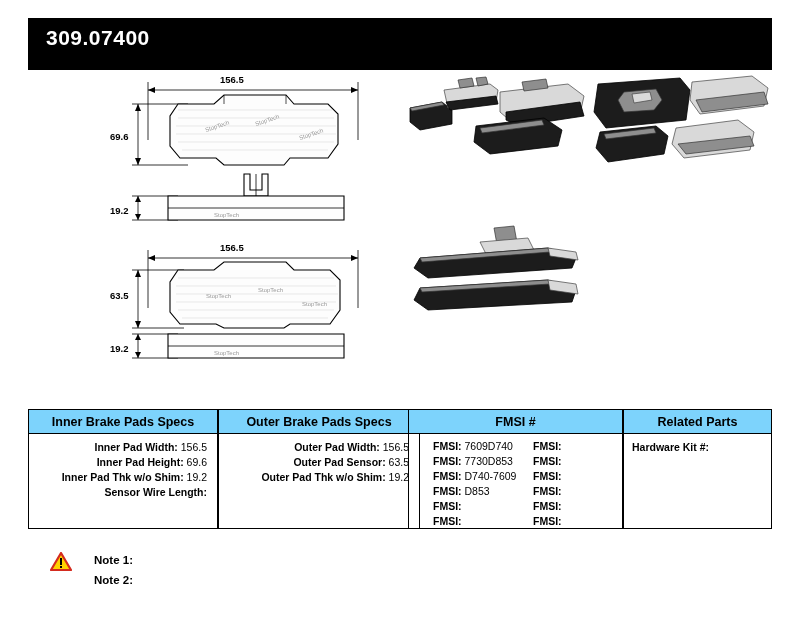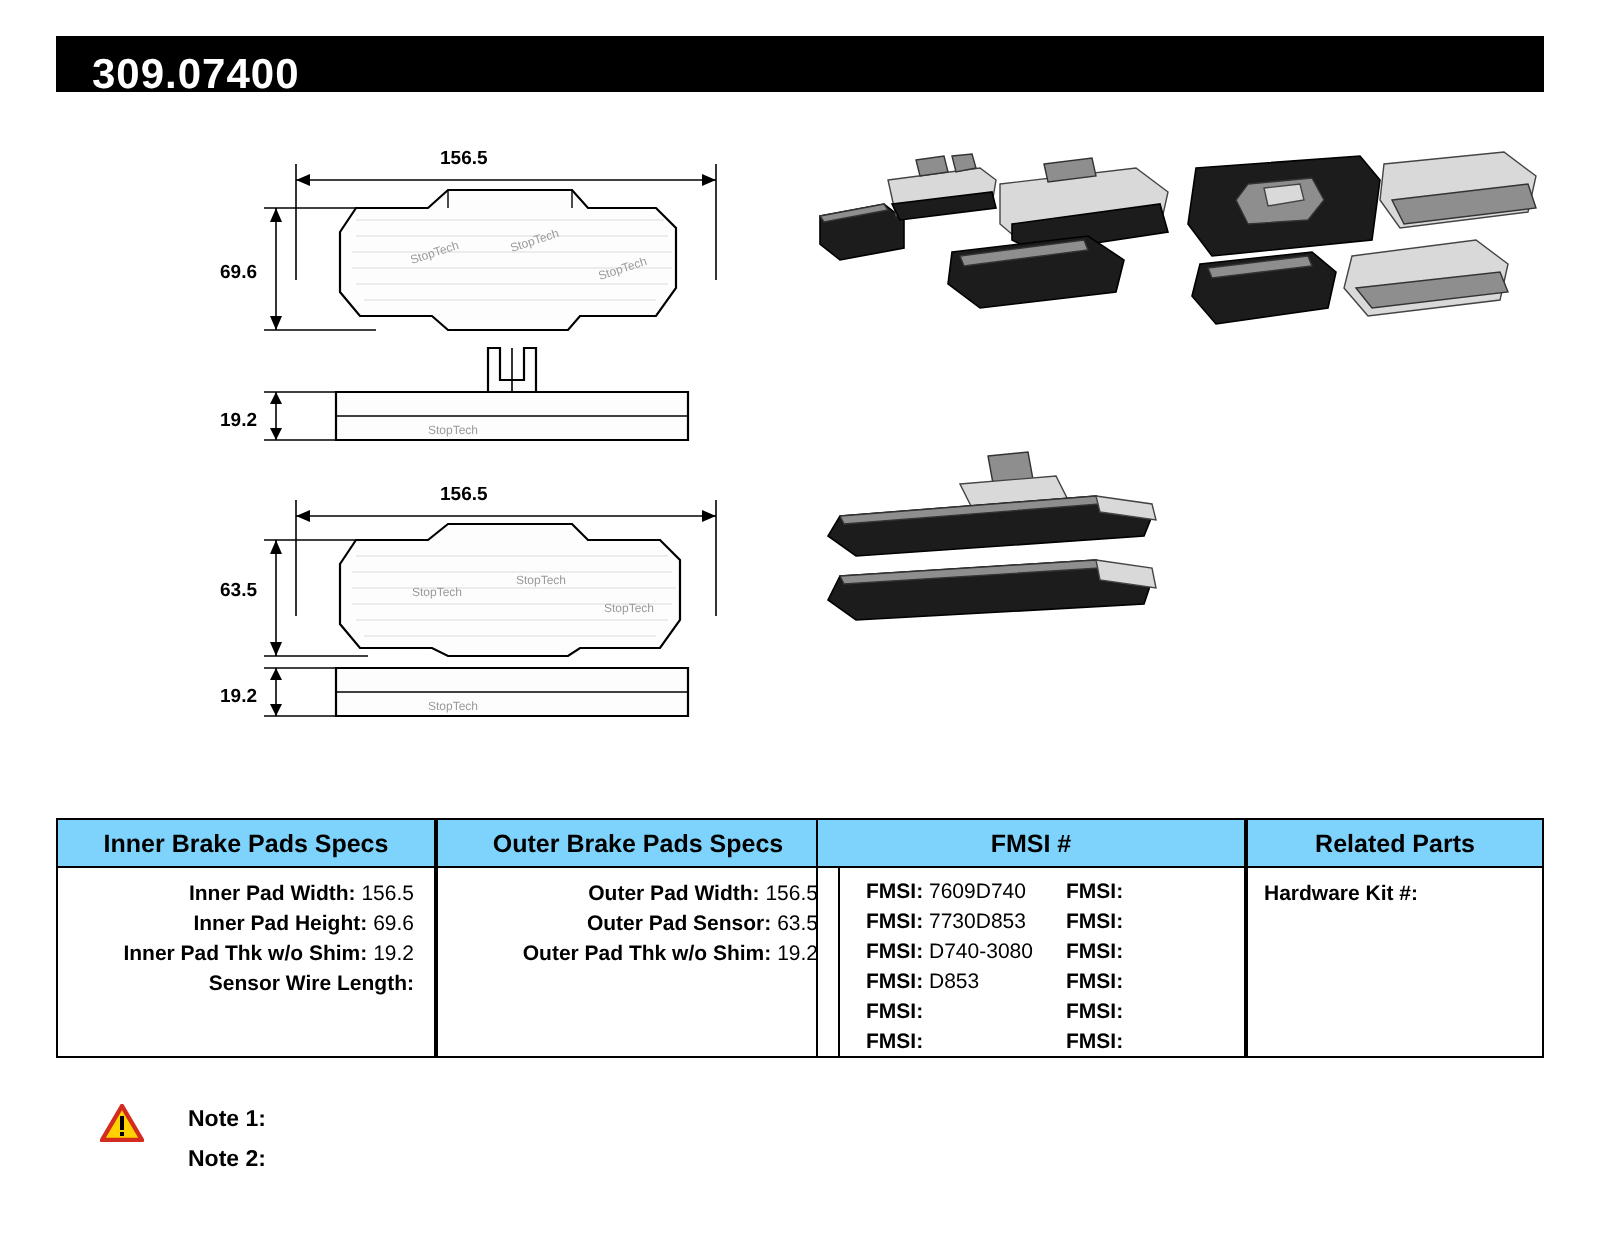--- a/index.html
+++ b/index.html
@@ -18,21 +18,21 @@
   .page {
     position: absolute;
     left: 0; top: 0;
     width: 800px; height: 619px;
   }
 
   
   .header {
     position: absolute;
     left: 28px; top: 18px;
-    width: 744px; height: 28px;
+    width: 744px; height: 52px;
     background: #000000;
   }
   .header-partno {
     position: absolute;
     left: 18px; top: 8px;
     color: #ffffff;
     font-size: 21px;
     font-weight: bold;
     letter-spacing: 0.5px;
   }
@@ -342,21 +342,21 @@
           <span class="lbl">FMSI:</span>
           <span>7730D853</span>
         </div>
         <div class="fmsi-cell">
           <span class="lbl">FMSI:</span>
           <span></span>
         </div>
 
         <div class="fmsi-cell">
           <span class="lbl">FMSI:</span>
-          <span>D740-3080</span>
+          <span>D740-7609</span>
         </div>
         <div class="fmsi-cell">
           <span class="lbl">FMSI:</span>
           <span></span>
         </div>
 
         <div class="fmsi-cell">
           <span class="lbl">FMSI:</span>
           <span>D853</span>
         </div>

